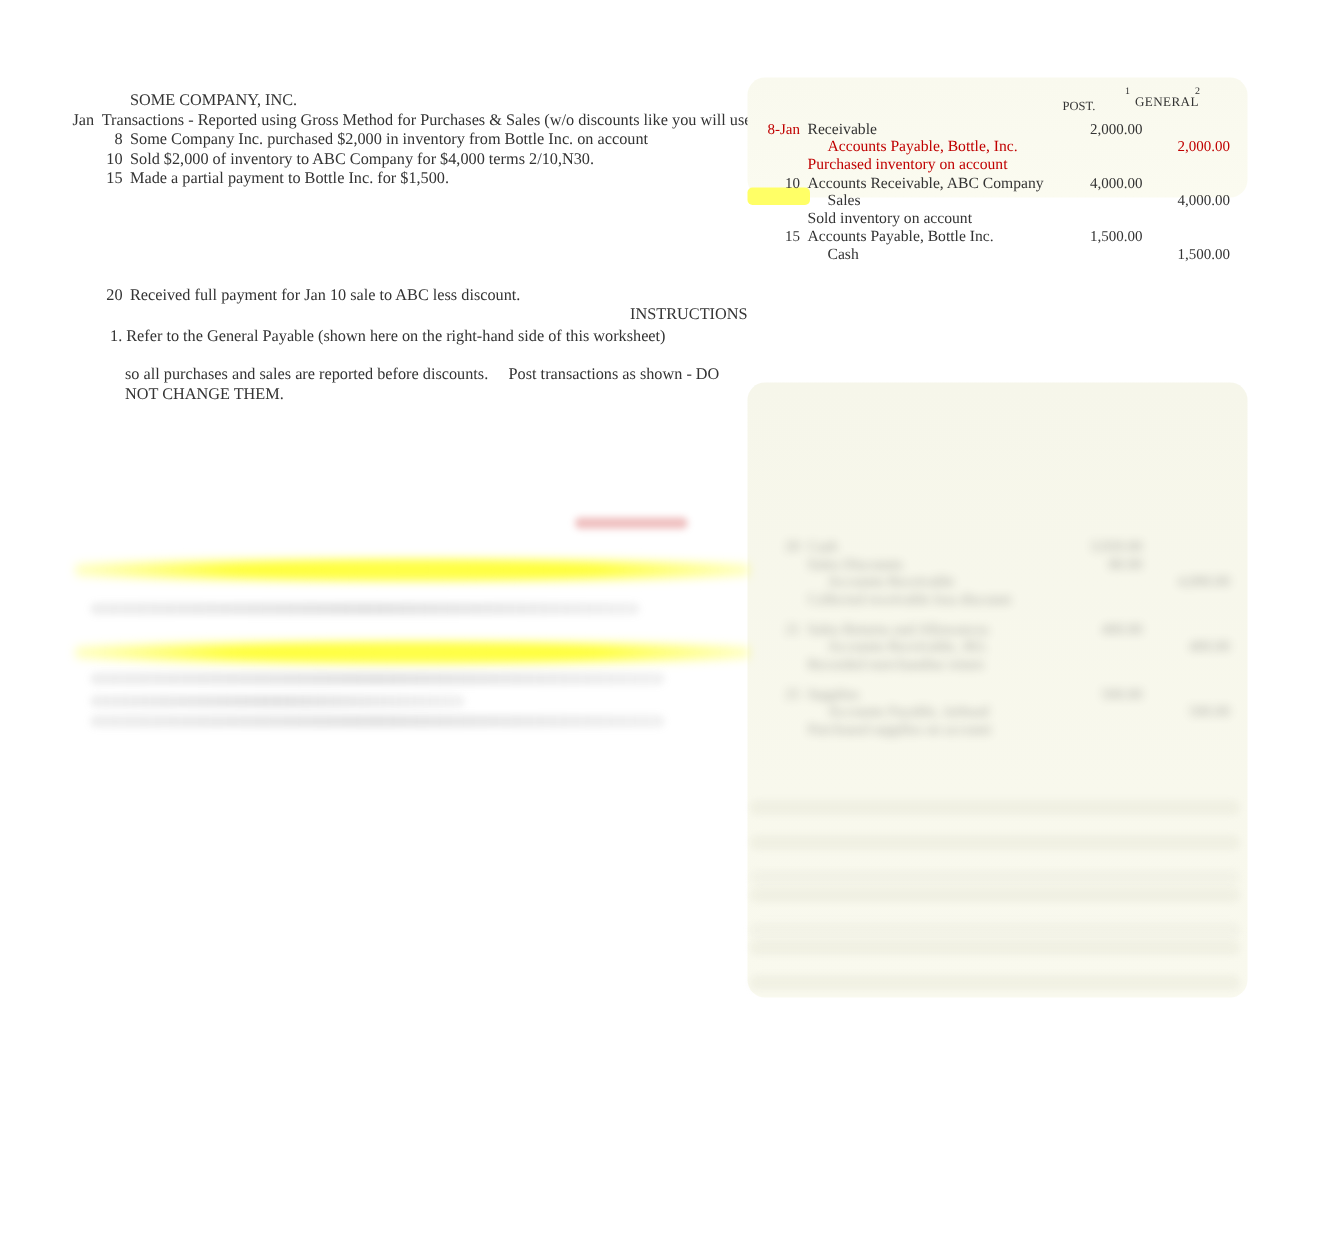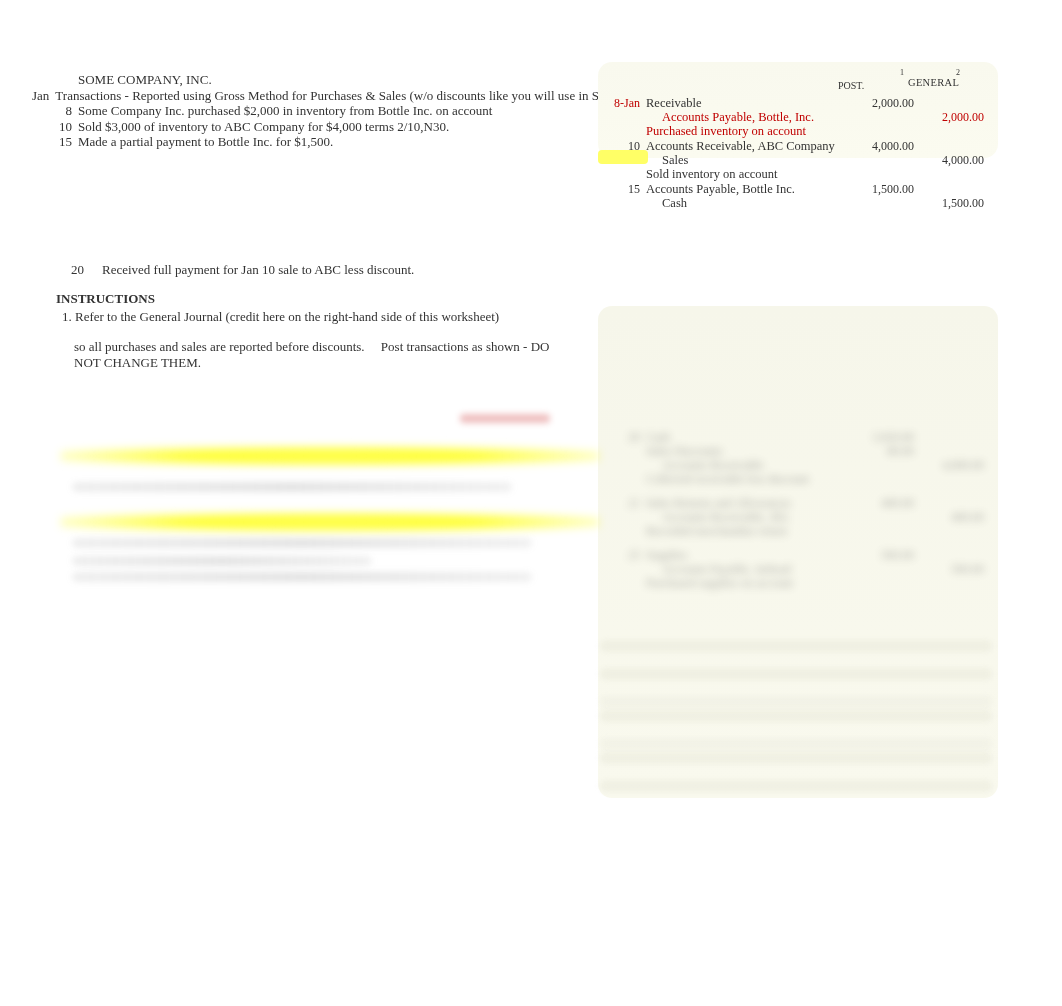--- a/index.html
+++ b/index.html
@@ -15,36 +15,36 @@
   }
   .page {
     position: relative;
     width: 1062px;
     height: 1006px;
   }
 
   
   .left {
     position: absolute;
-    left: 32px;
+    left: 58px;
     top: 72px;
     width: 540px;
   }
   .line {
     display: flex;
     align-items: baseline;
     line-height: 15.5px;
     height: 15.5px;
     white-space: nowrap;
   }
   .col-month { width: 22px; text-align: left; }
   .col-day   { width: 18px; text-align: right; margin-right: 6px; }
   .col-desc  { flex: 1; }
-  .gap-top   { margin-top: 112px; gap: 12px; } 
-  .instr-hdr { margin-top: 14px; margin-left: 24px; font-weight: bold; }
+  .gap-top   { margin-top: 78px; } 
+  .instr-hdr { margin-left: 24px; font-weight: normal; text-align: right; }
   .instr-1   { margin-top: 2px; margin-left: 24px; }
   .instr-2   { margin-top: 2px; margin-left: 30px; }
   .instr-3   { margin-top: 14px; margin-left: 42px; }
 
   
   .journal {
     position: absolute;
     left: 598px;
     top: 62px;
     width: 400px;
@@ -75,21 +75,21 @@
     gap: 110px;
     padding-top: 24px;
     font-size: 14px;
   }
   .journal-sub {
     position: relative;
     margin-top: 10px;
     height: 24px;
     font-size: 10px;
   }
-  .post-lbl { position: absolute; left: 240px; top: 8px; }
+  .post-lbl { position: absolute; left: 252px; top: 8px; }
   .g-lbl    { position: absolute; left: 310px; top: 5px; font-size: 10.5px; letter-spacing: 0.3px; text-align: center;}
   .g-num1   { position: absolute; left: 302px; top: -4px; font-size: 8px; }
   .g-num2   { position: absolute; left: 358px; top: -4px; font-size: 8px; }
 
   .journal-body {
     position: relative;
     font-size: 12.5px;
   }
   .jrow {
     display: flex;
@@ -233,38 +233,38 @@
         <span class="col-desc">Transactions - Reported using Gross Method for Purchases &amp; Sales (w/o discounts like you will use in Snap2IT Acctg)</span>
       </div>
     <div class="line">
         <span class="col-month"></span>
         <span class="col-day">8</span>
         <span class="col-desc">Some Company Inc. purchased $2,000 in inventory from Bottle Inc. on account</span>
       </div>
     <div class="line">
         <span class="col-month"></span>
         <span class="col-day">10</span>
-        <span class="col-desc">Sold $3,000 of inventory to ABC Company for $4,000 terms 2/10,N30.</span>
+        <span class="col-desc">Sold $2,000 of inventory to ABC Company for $4,000 terms 2/10,N30.</span>
       </div>
     <div class="line">
         <span class="col-month"></span>
         <span class="col-day">15</span>
         <span class="col-desc">Made a partial payment to Bottle Inc. for $1,500.</span>
       </div>
 
     <div class="line gap-top">
         <span class="col-month"></span>
         <span class="col-day">20</span>
         <span class="col-desc">Received full payment for Jan 10 sale to ABC less discount.</span>
       </div>
 
     <div class="instr-hdr">INSTRUCTIONS</div>
     <div class="instr-2">
       <span>1.</span>
-      <span>Refer to the General Journal (credit here on the right-hand side of this worksheet)</span>
+      <span>Refer to the General Payable (shown here on the right-hand side of this worksheet)</span>
     </div>
     <div class="instr-3">
       <span>so all purchases and sales are reported before discounts.</span>
       <span>&nbsp;&nbsp;&nbsp;</span>
       <span>Post transactions as shown - DO NOT CHANGE THEM.</span>
     </div>
   </div>
 
   <div class="journal">
     <div class="journal-shade shade1"></div>

